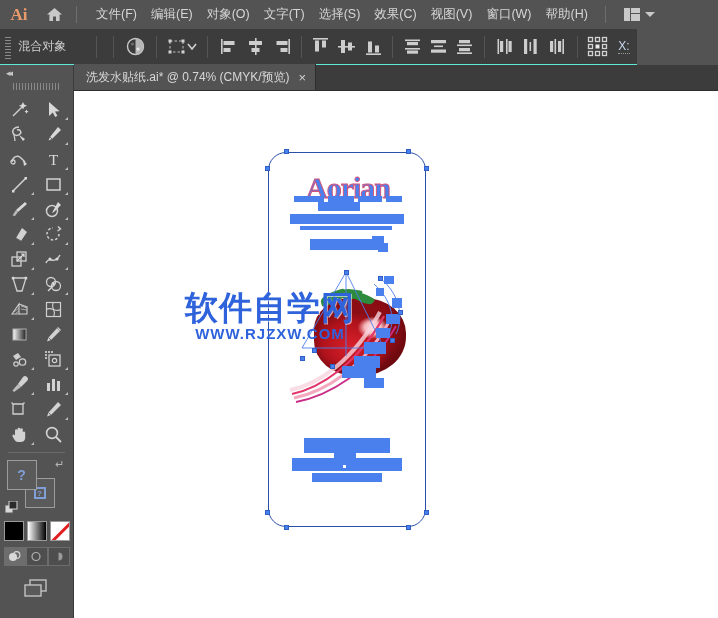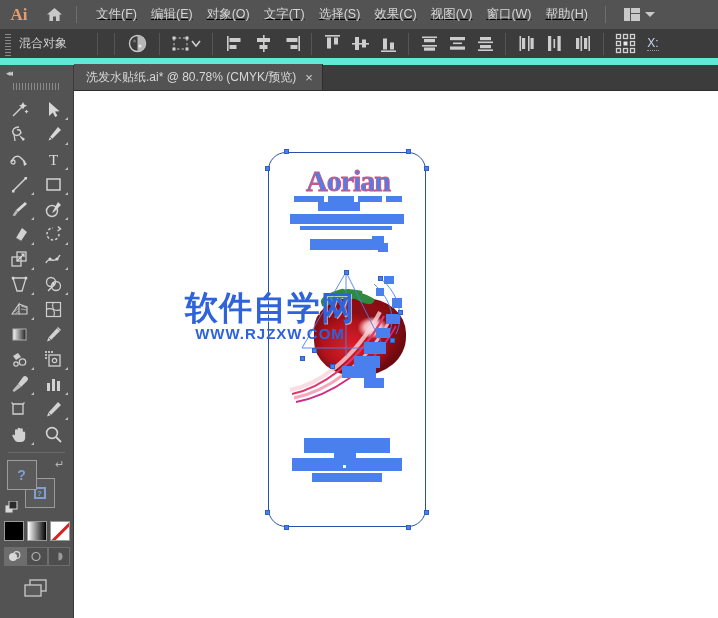--- a/index.html
+++ b/index.html
@@ -23,21 +23,21 @@
     display: flex; align-items: center; justify-content: center;
     color: #E89B6B; font-size: 17px; font-weight: bold;
     font-family: "Liberation Serif", "DejaVu Serif", serif;
     letter-spacing: 0px;
   }
   .home-btn {
     width: 32px; height: 29px;
     display: flex; align-items: center; justify-content: center;
   }
   .vsep { width: 1px; height: 17px; background: #6e6e6e; margin: 0 6px; }
-  .menu-items { display: flex; align-items: center; margin-left: 6px; text-decoration: underline; }
+  .menu-items { display: flex; align-items: center; margin-left: 6px; }
   .menu-item {
     color: #d6d6d6; font-size: 12.5px;
     padding: 4px 7px; white-space: nowrap; cursor: default;
   }
   .ws-switch {
     display: flex; align-items: center; gap: 5px; margin-left: 8px;
     padding: 3px 4px;
   }
   .ws-glyph {
     width: 16px; height: 13px; position: relative;
@@ -49,24 +49,24 @@
   .ws-glyph i:nth-child(2) { left: 7px; top: 0; width: 9px; height: 5px; }
   .ws-glyph i:nth-child(3) { left: 7px; top: 6px; width: 9px; height: 7px; }
   .chev {
     width: 0; height: 0;
     border-left: 5px solid transparent; border-right: 5px solid transparent;
     border-top: 5px solid #c9c9c9;
   }
 
   
   .controlbar {
-    position: absolute; left: 0; top: 29px; width: 718px; height: 36px;
+    position: absolute; left: 0; top: 29px; width: 637px; height: 36px;
     background: #3c3c3c;
     display: flex; align-items: center;
-    border-bottom: 7px solid #5eead4;
+    border-bottom: 1px solid #5eead4;
   }
   .cb-grip {
     width: 10px; height: 24px; margin-left: 3px; margin-right: 6px;
     background-image: repeating-linear-gradient(to bottom, #8a8a8a 0 1px, transparent 1px 3px);
     background-size: 6px 100%; background-repeat: no-repeat;
     background-position: 2px 2px;
   }
   .cb-label {
     color: #d0d0d0; font-size: 12px; white-space: nowrap;
   }
@@ -133,21 +133,21 @@
     position: absolute; width: 5px; height: 5px;
     background: #4a7fee; border: 1px solid #2f5fc4;
   }
   .anchor.hollow { background: #ffffff; border: 1px solid #4a7fee; }
 
   
   .selblk { position: absolute; background: #4a7fee; }
 
   .logo-wrap {
     position: absolute; left: 22px; top: 14px; width: 116px; height: 44px;
-    display: flex; justify-content: center;
+    display: flex; align-items: center; justify-content: center;
   }
   .logo-text {
     font-family: "Liberation Serif", serif;
     font-size: 30px; font-weight: bold; letter-spacing: -1px;
     color: #4a7fee;
     -webkit-text-stroke: 1px #d4547c;
     line-height: 1;
   }
 
   .strawberry {
@@ -453,21 +453,21 @@
       </svg>
     </div>
 
     <div class="cb-icon">
       <span style="color:#c9d7ee;font-size:12px;border-bottom:1px dotted #9a9a9a">X:</span>
     </div>
   </div>
 
   <div class="tabbar">
     <div class="doc-tab">
-      <span class="doc-tab-title">洗发水贴纸.ai* @ 80.78% (CMYK/预览)</span>
+      <span class="doc-tab-title">洗发水贴纸.ai* @ 0.74% (CMYK/预览)</span>
       <span class="doc-tab-close">×</span>
     </div>
   </div>
 
   <div class="canvas">
 
     <div class="artboard">
       <div class="art-rrect"></div>
 
       <div class="logo-wrap">

